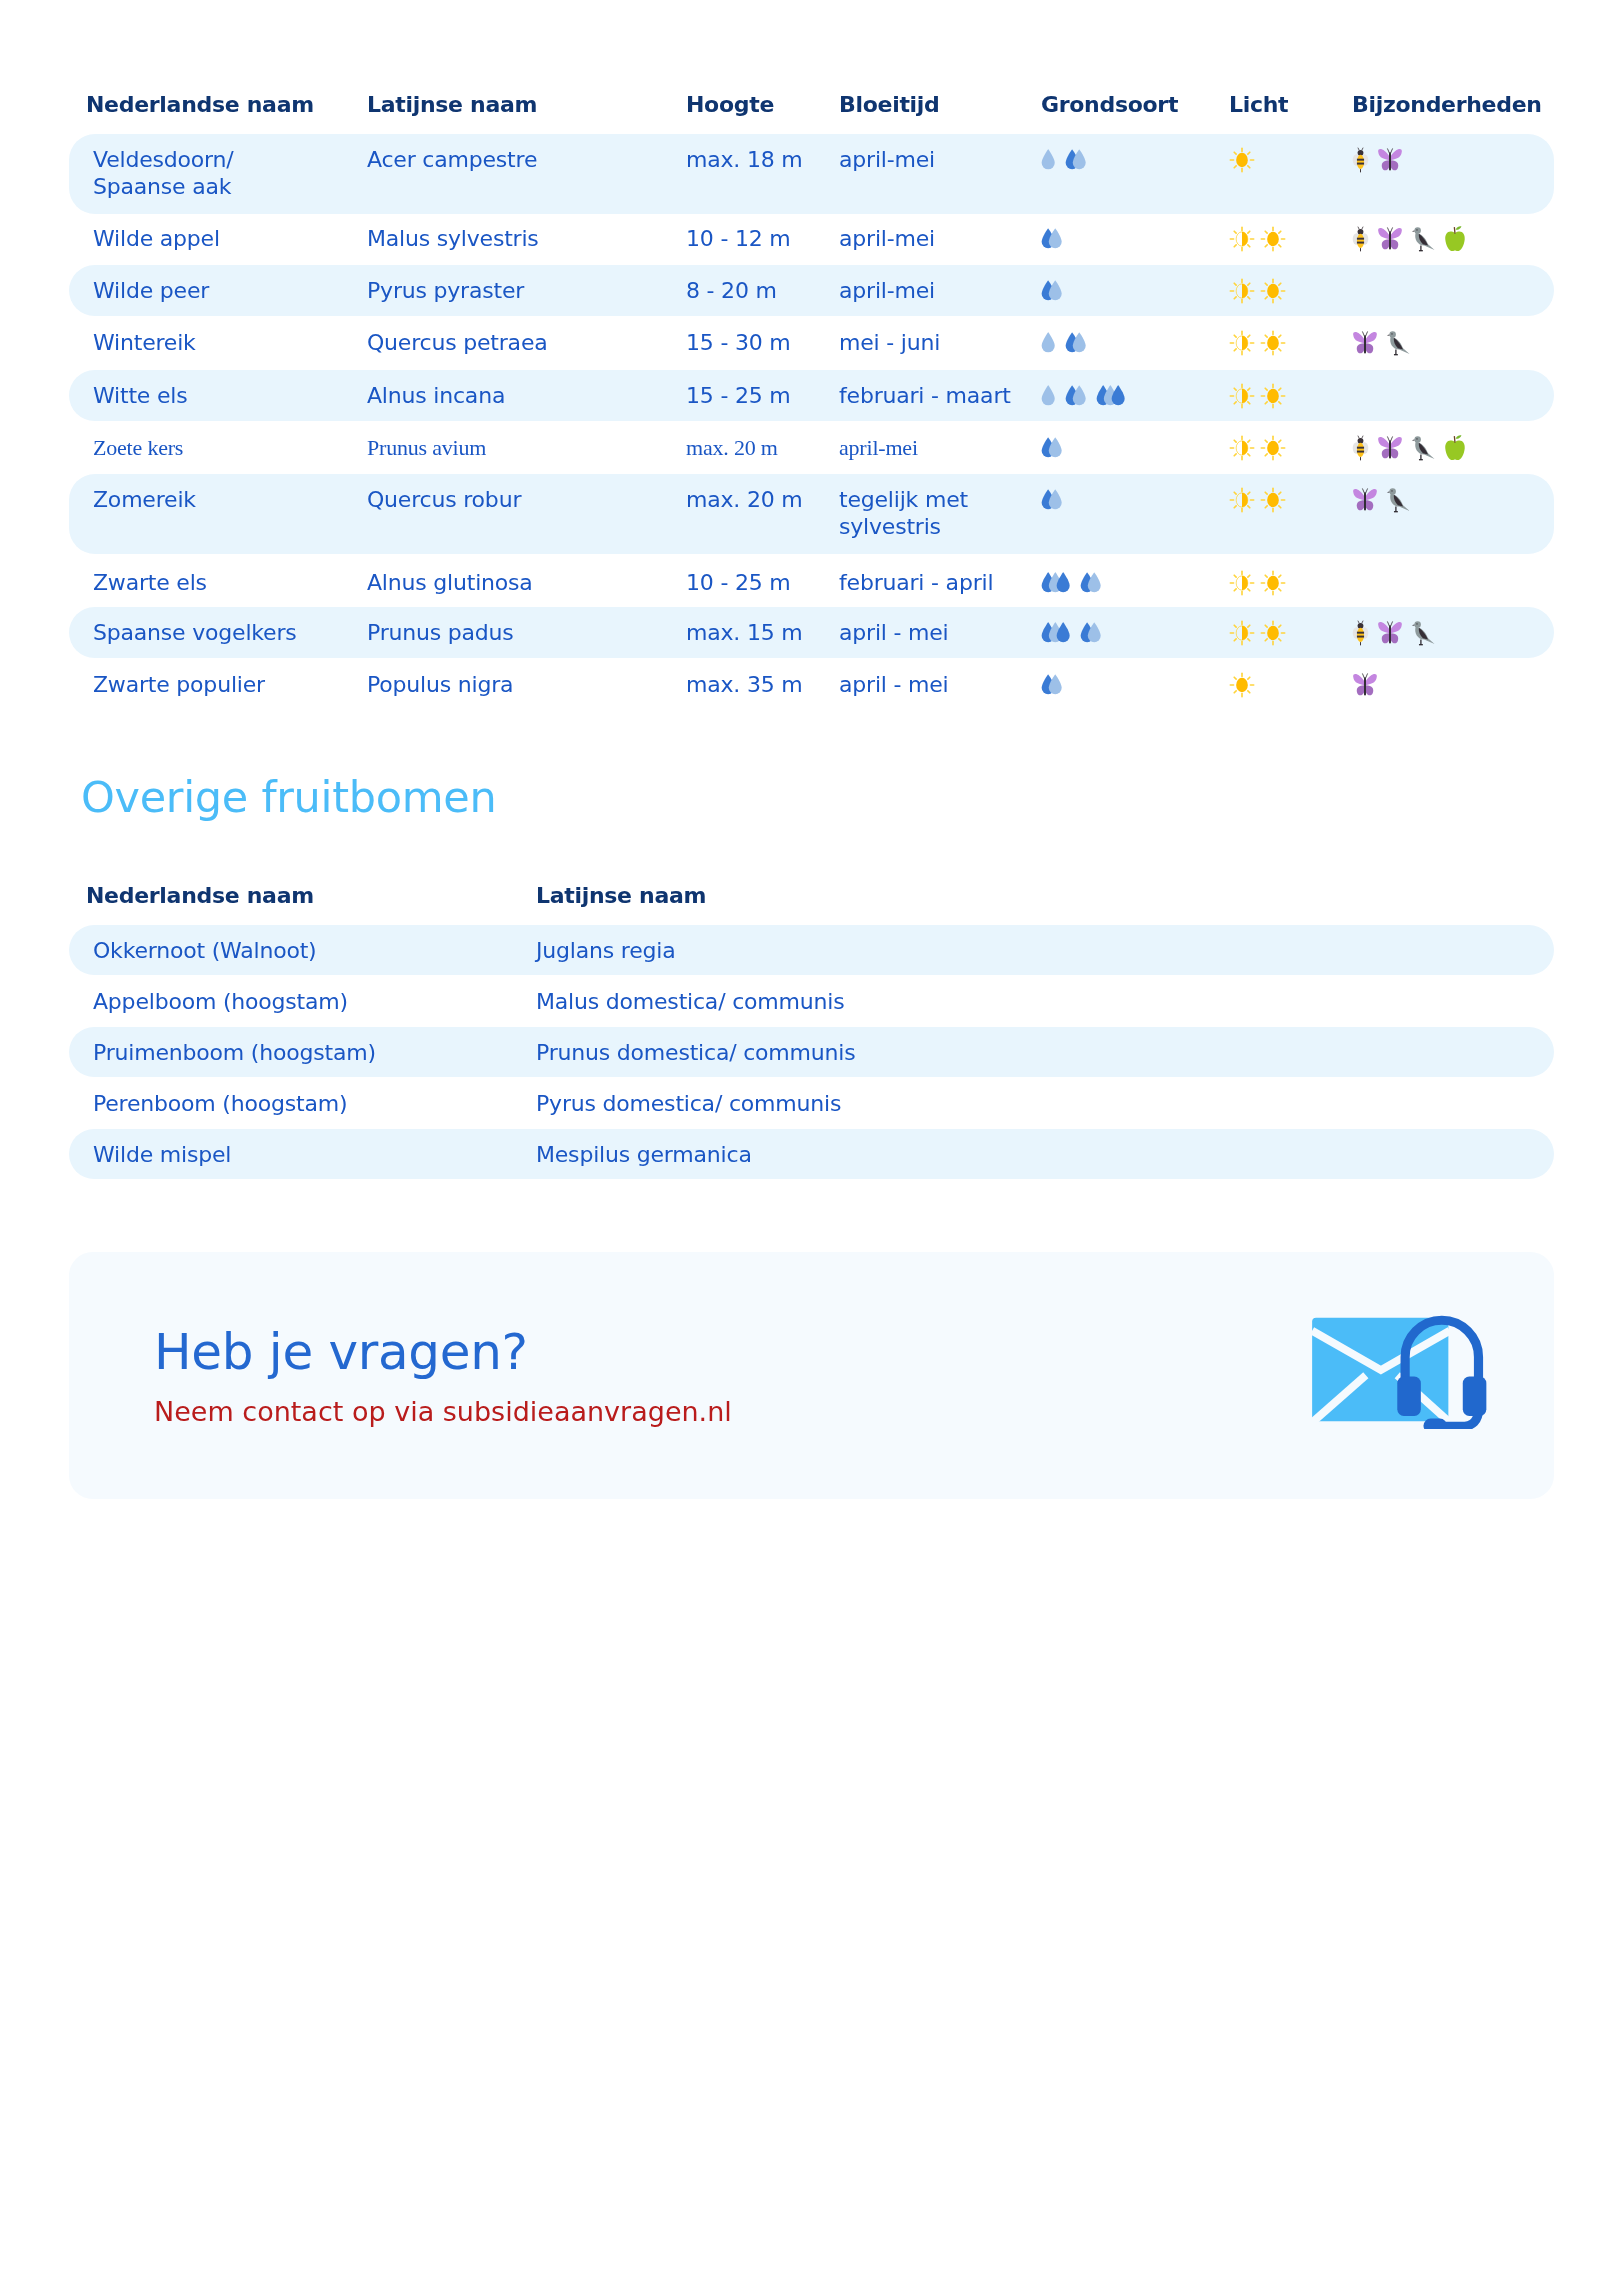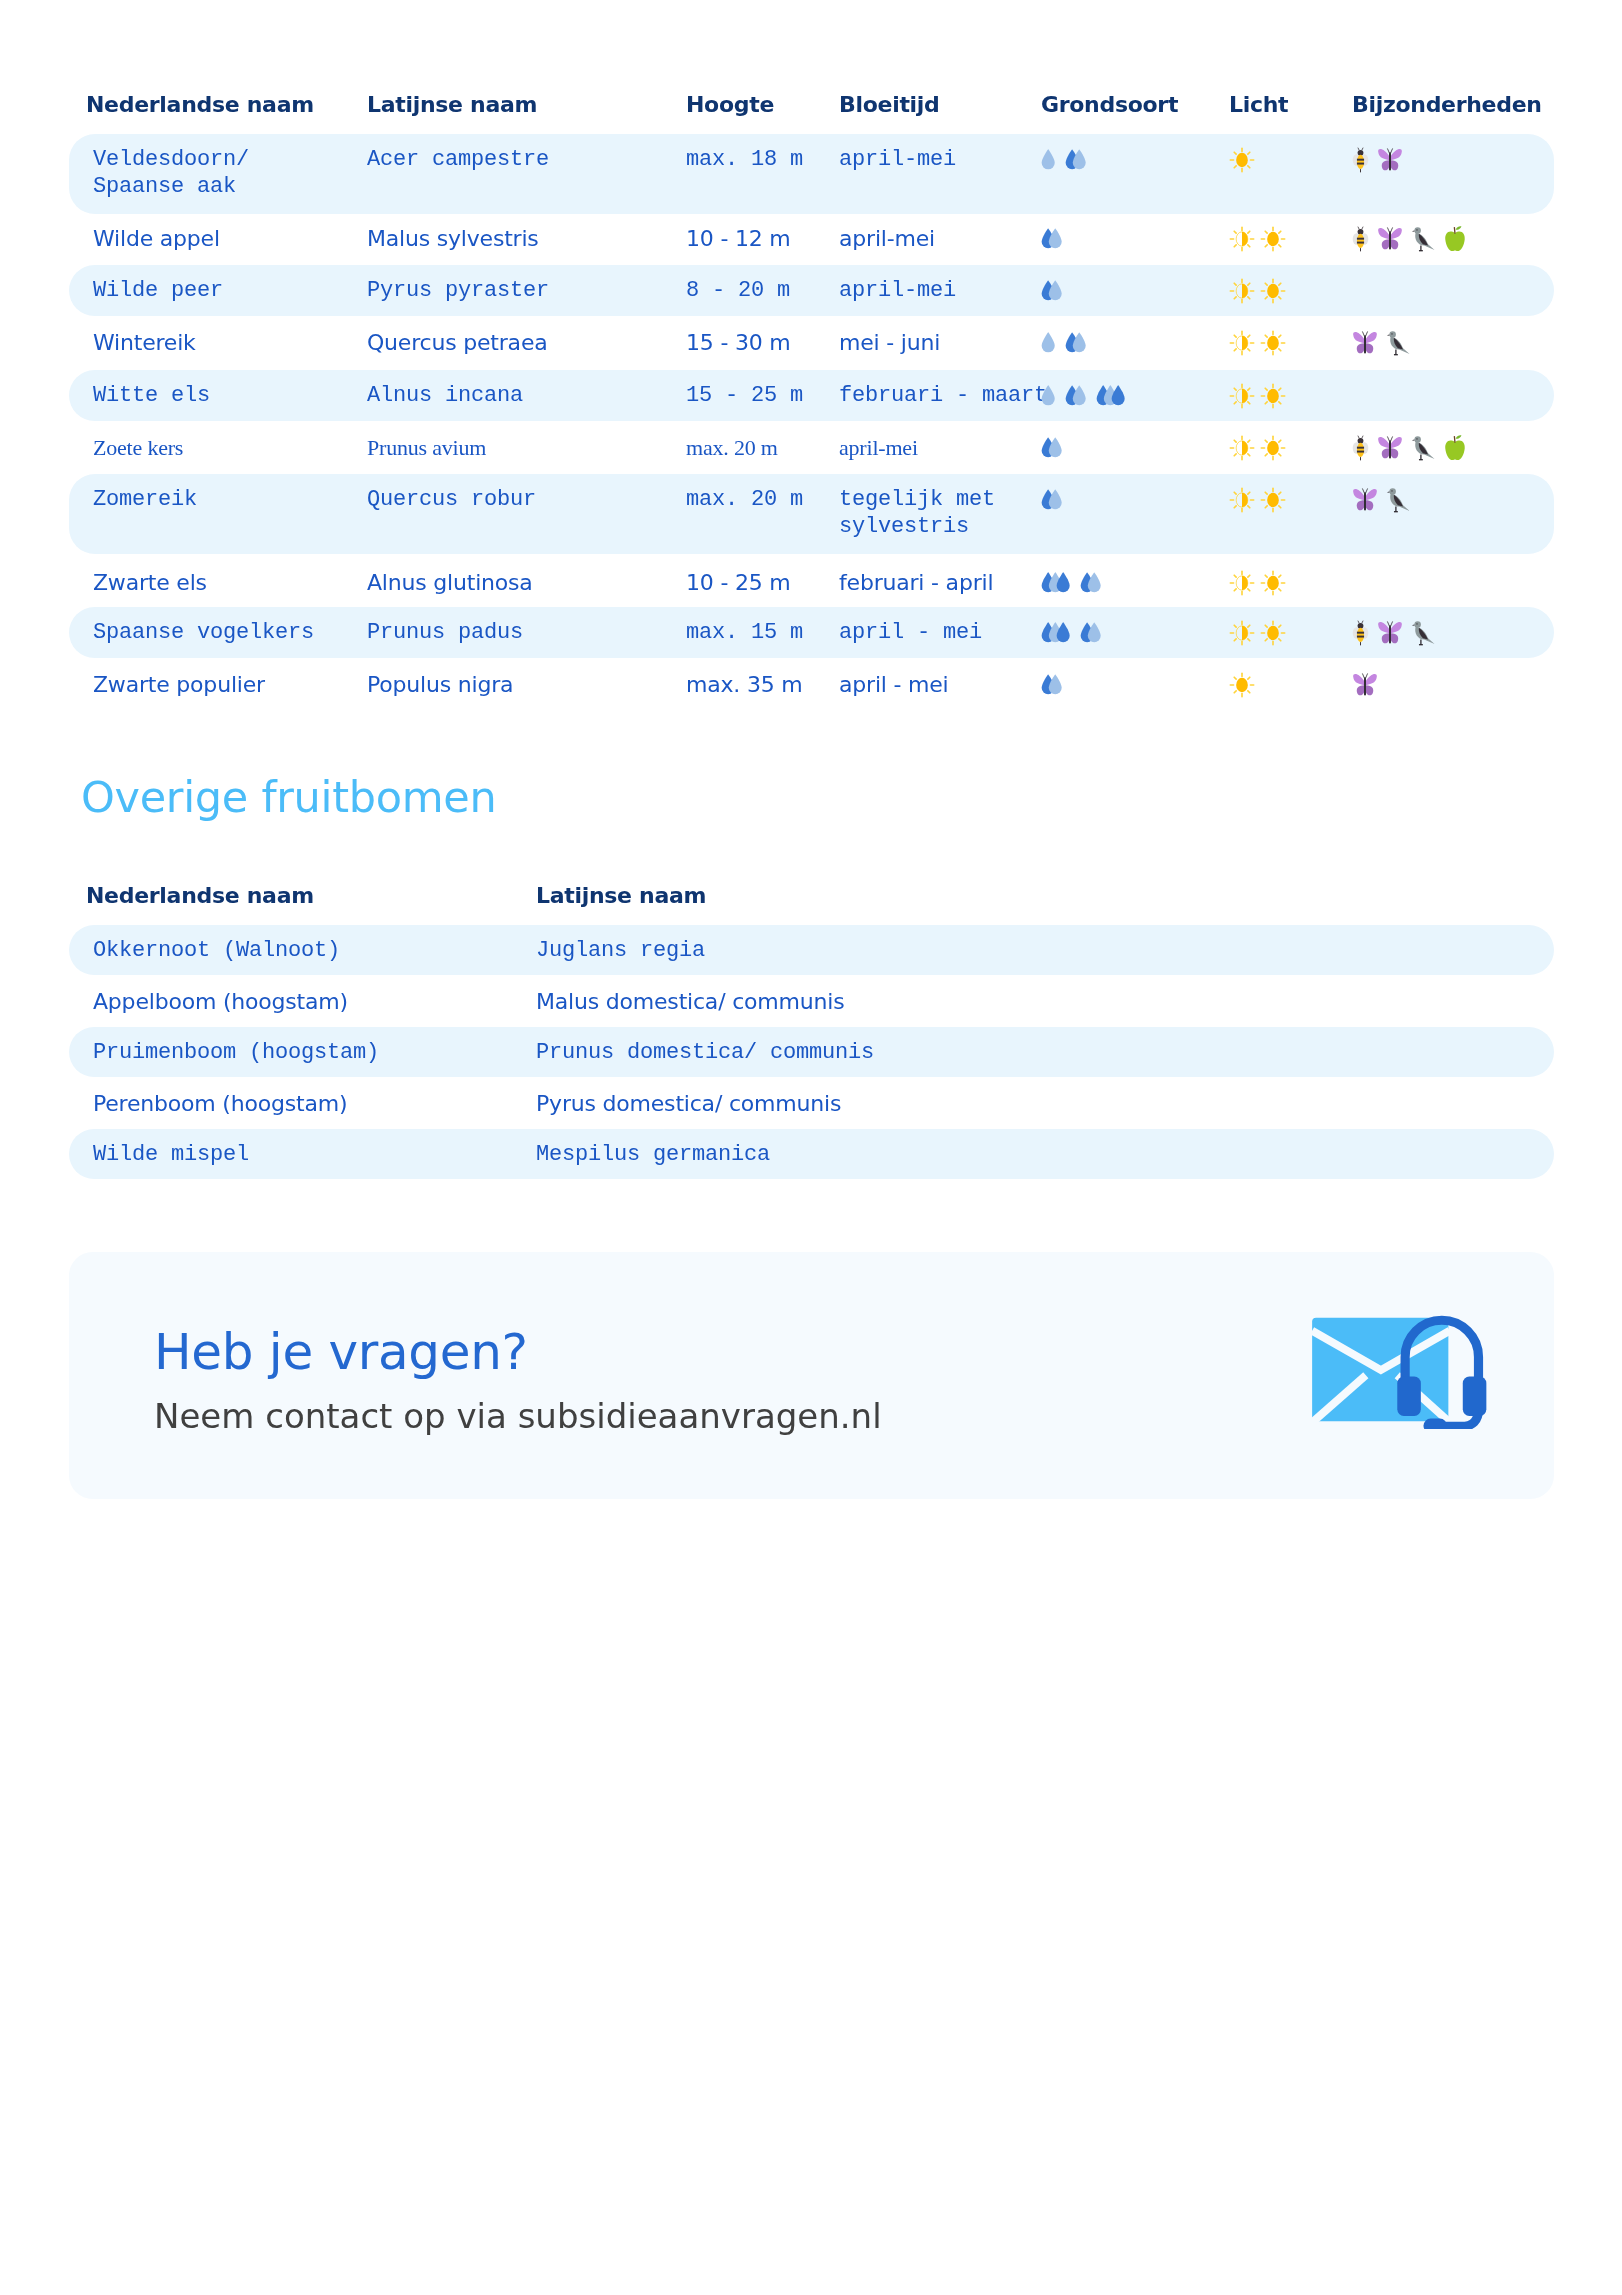--- a/index.html
+++ b/index.html
@@ -3,21 +3,21 @@
 <meta charset="utf-8">
 <style>
   html, body { margin: 0; padding: 0; background: #ffffff; }
   body { width: 1623px; height: 2295px; position: relative; overflow: hidden;
          font-family: "DejaVu Sans", "Liberation Sans", sans-serif; color: #1a56c4; }
 
   .table { position: absolute; left: 69px; width: 1485px; }
   .hdr { position: absolute; top: 0; height: 39px; left: 0; right: 0; }
   .hdr span { position: absolute; top: 6.5px; font-size: 22px; font-weight: bold; color: #0f3570; letter-spacing: -0.3px; white-space: nowrap; }
   .row { position: absolute; left: 0; right: 0; border-radius: 26px; }
-  .row.shaded { background: #e8f5fd; font-family: Liberation Mono, monospace; }
+  .row.shaded { background: #e8f5fd; }
   .cell { position: absolute; font-size: 22px; line-height: 27.5px; color: #1a56c4; white-space: nowrap; letter-spacing: -0.2px; }
   .icons { position: absolute; display: flex; align-items: center; gap: 9.2px; height: 27.5px; }
   .icons svg { display: block; }
 
   
   .c-nl { left: 24px; }
   .c-la { left: 298px; }
   .c-ho { left: 617px; }
   .c-bl { left: 770px; }
   .c-gr { left: 972px; }
@@ -34,21 +34,21 @@
 
   .section-title { position: absolute; left: 81px; top: 772px; font-size: 43px; color: #4bbcf8; font-weight: normal; letter-spacing: -0.3px; white-space: nowrap; }
 
   .c2-nl { left: 24px; }
   .c2-la { left: 467px; }
   .h2-nl { left: 17px; }
   .h2-la { left: 467px; }
 
   .contact { position: absolute; left: 69px; top: 1252px; width: 1485px; height: 247px; background: #f5fafe; border-radius: 23.6px; }
   .contact-title { position: absolute; left: 85px; top: 71px; font-size: 50px; color: #2468d0; white-space: nowrap; letter-spacing: -0.3px; }
-  .contact-text { position: absolute; left: 85px; top: 144px; font-size: 34px; color: #404040; white-space: nowrap; }
+  .contact-text { position: absolute; left: 85px; top: 144px; font-size: 27px; color: #b91c1c; white-space: nowrap; }
   .contact-icon { position: absolute; left: 1230px; top: 46px; }
 </style>
 </head>
 <body>
 
 <div class="table" style="top:85px; height:641px;">
   <div class="hdr">
     <span class="h-nl">Nederlandse naam</span>
     <span class="h-la">Latijnse naam</span>
     <span class="h-ho">Hoogte</span>

